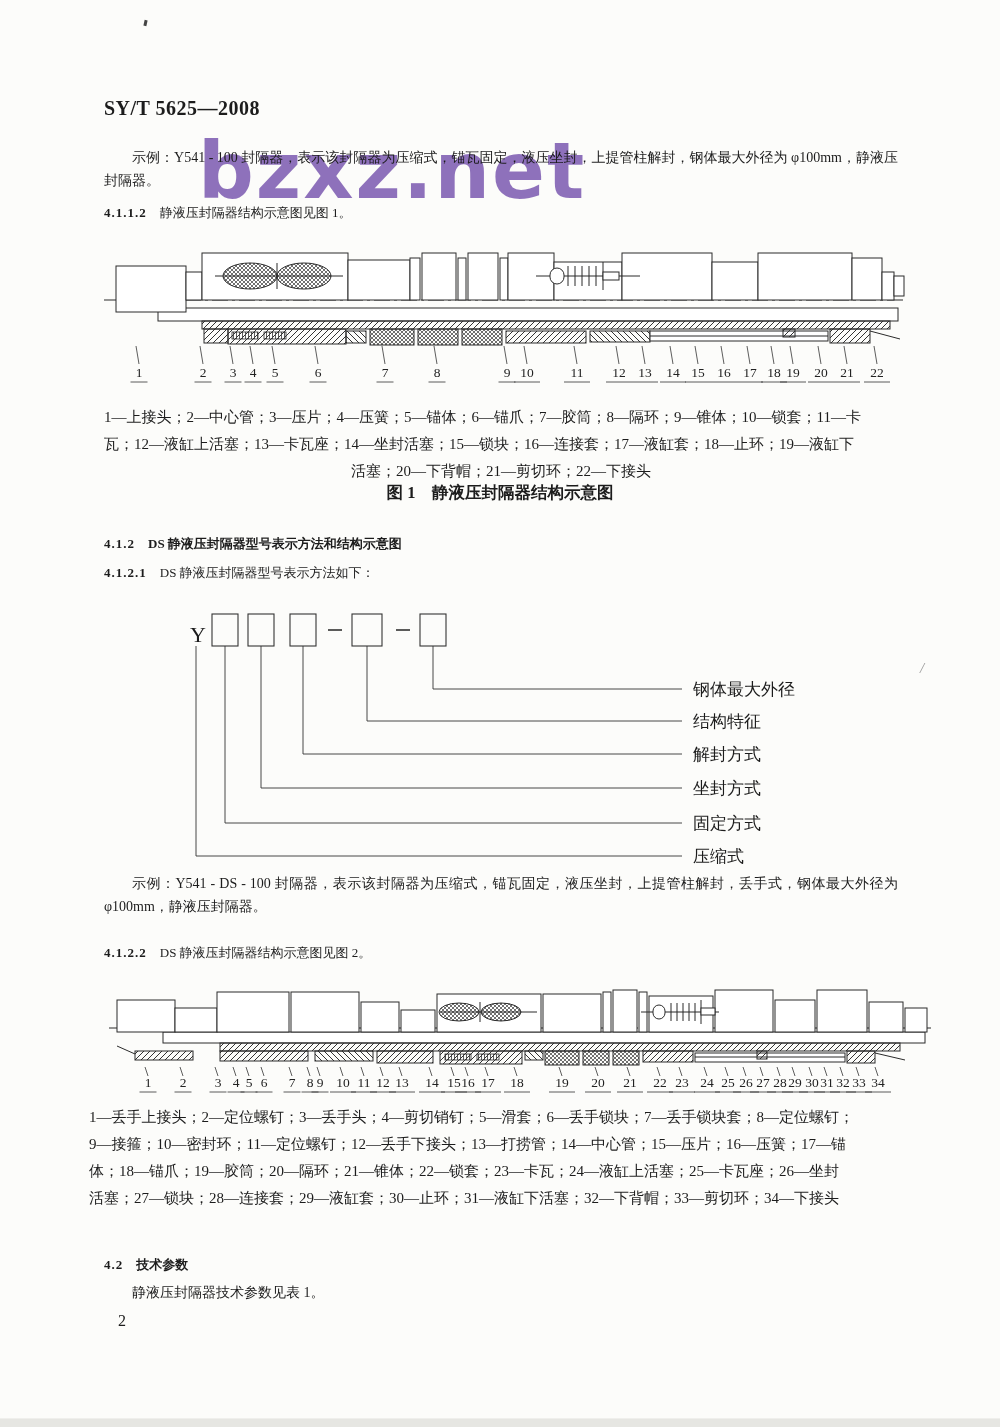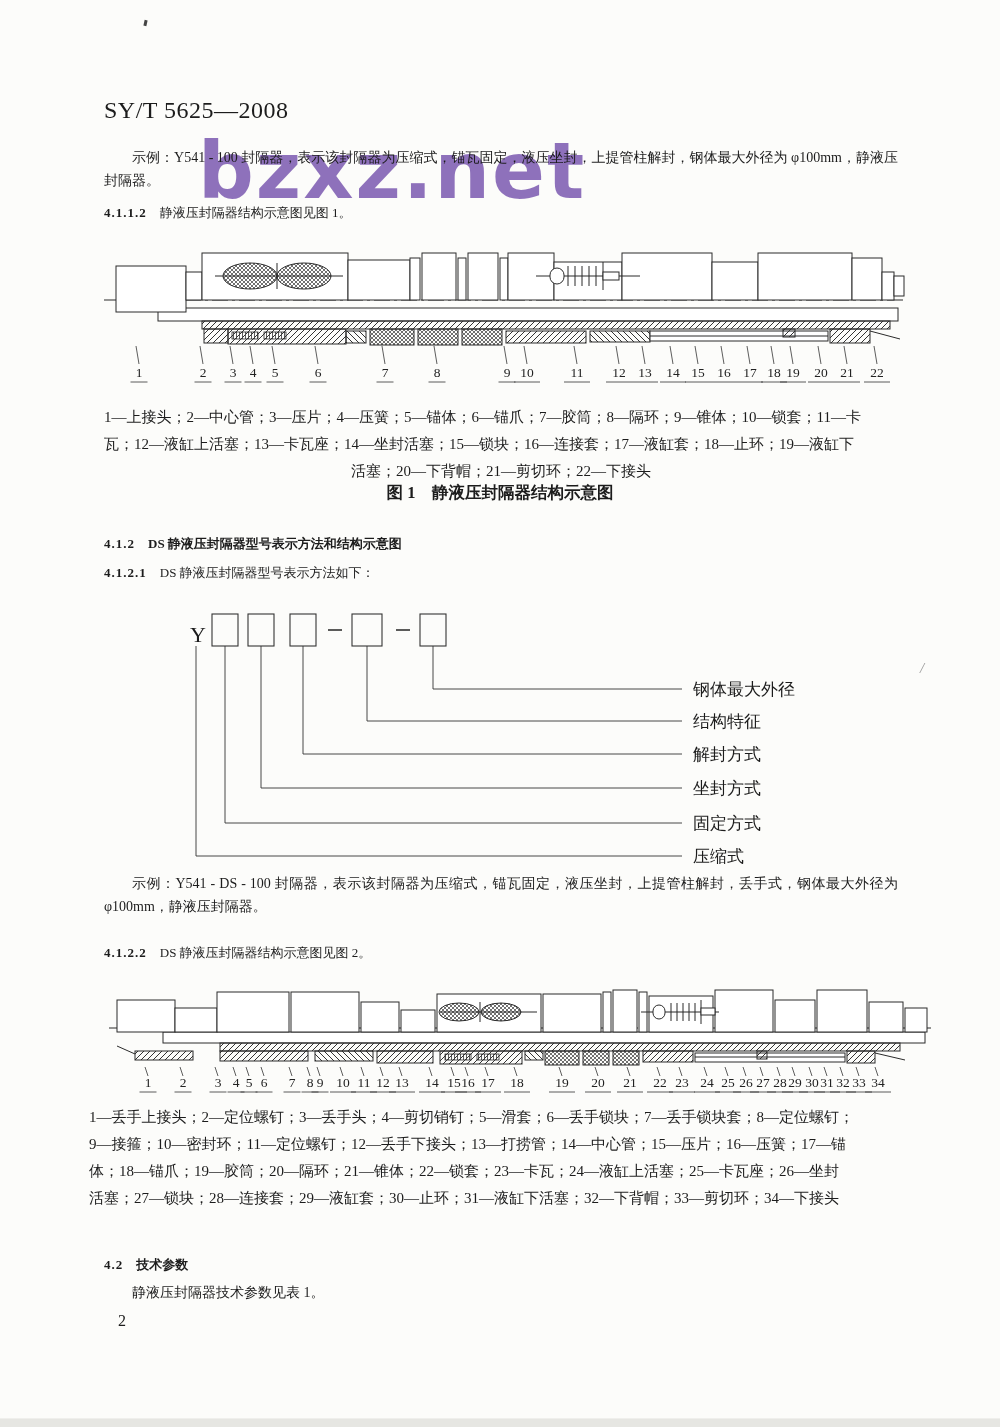--- a/index.html
+++ b/index.html
@@ -1,19 +1,19 @@
 <!DOCTYPE html>
 <html><head>
 <meta charset="utf-8">
 <style>
   html,body{margin:0;padding:0;background:#9a9a9a;}
   .page{position:relative;width:1000px;height:1427px;margin:0 auto;background:#fcfcfa;
         font-family:"Liberation Serif","DejaVu Serif",serif;color:#1c1c1c;overflow:hidden;}
   .abs{position:absolute;}
-  .std-code{font-weight:400;font-size:24px;letter-spacing:.5px;}
+  .std-code{font-weight:700;font-size:20px;letter-spacing:.5px;}
   .body-text{font-size:14px;line-height:23px;text-align:justify;}
   .indent{text-indent:2em;}
   .heading{font-size:13px;line-height:24px;}
   .heading .hnum{font-weight:700;margin-right:13px;letter-spacing:1px;}
   .heading.bold-all .htxt{font-weight:700;}
   .legend{font-size:15px;line-height:27px;}
   .legend>div{white-space:nowrap;}
   .caption{font-weight:700;font-size:16.5px;text-align:center;width:100%;}
   .watermark{font-family:"DejaVu Sans",sans-serif;font-weight:700;font-size:78px;
              color:#4c1d95;opacity:.62;letter-spacing:2px;z-index:0;user-select:none;}

